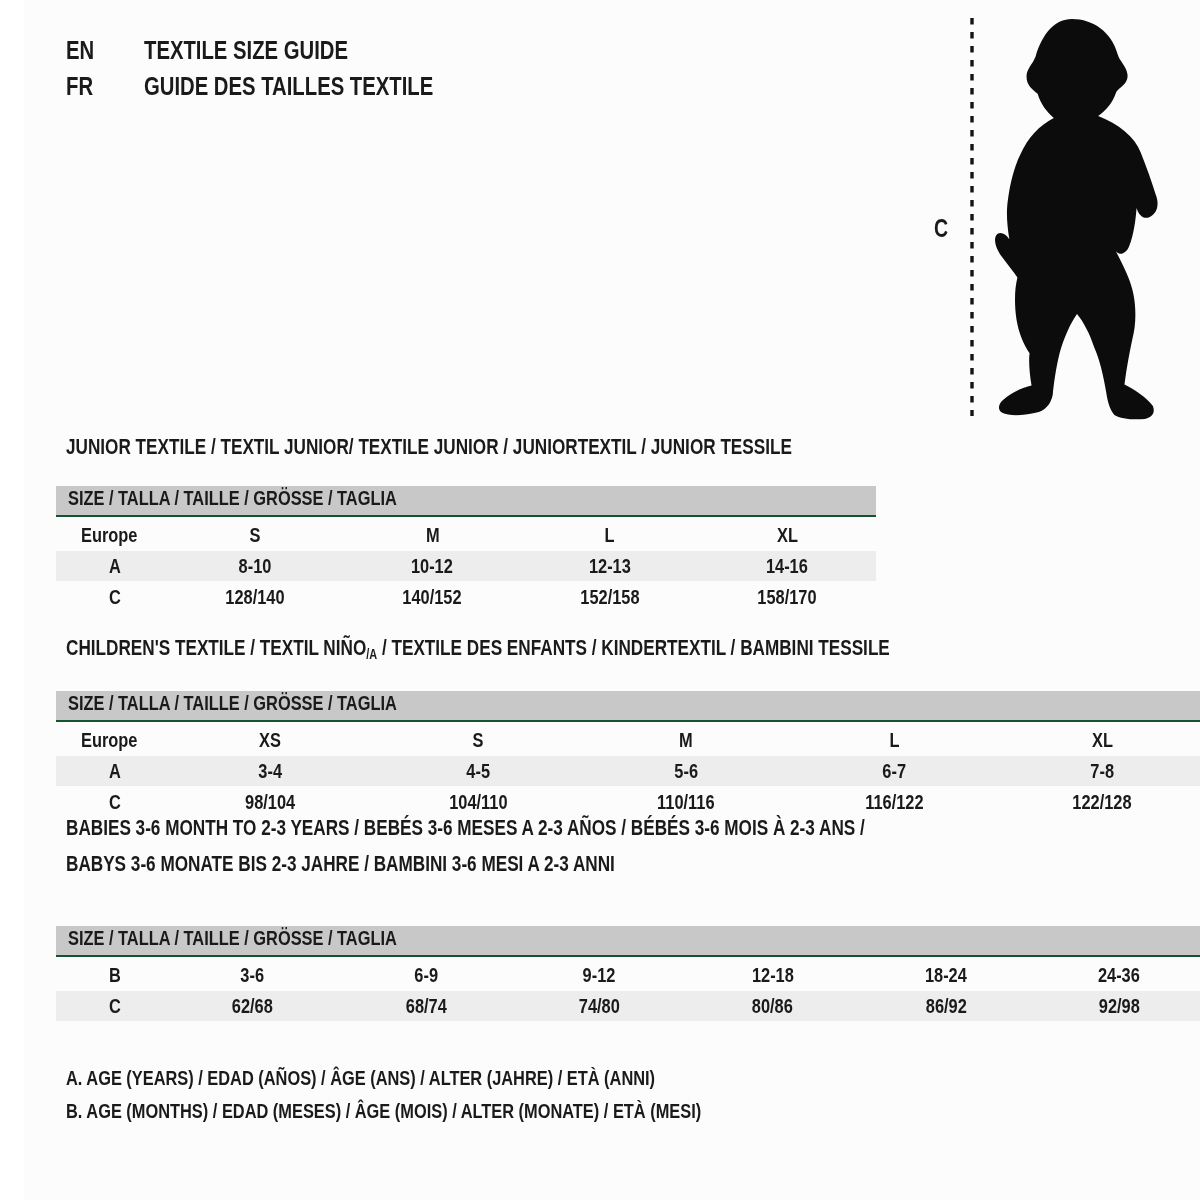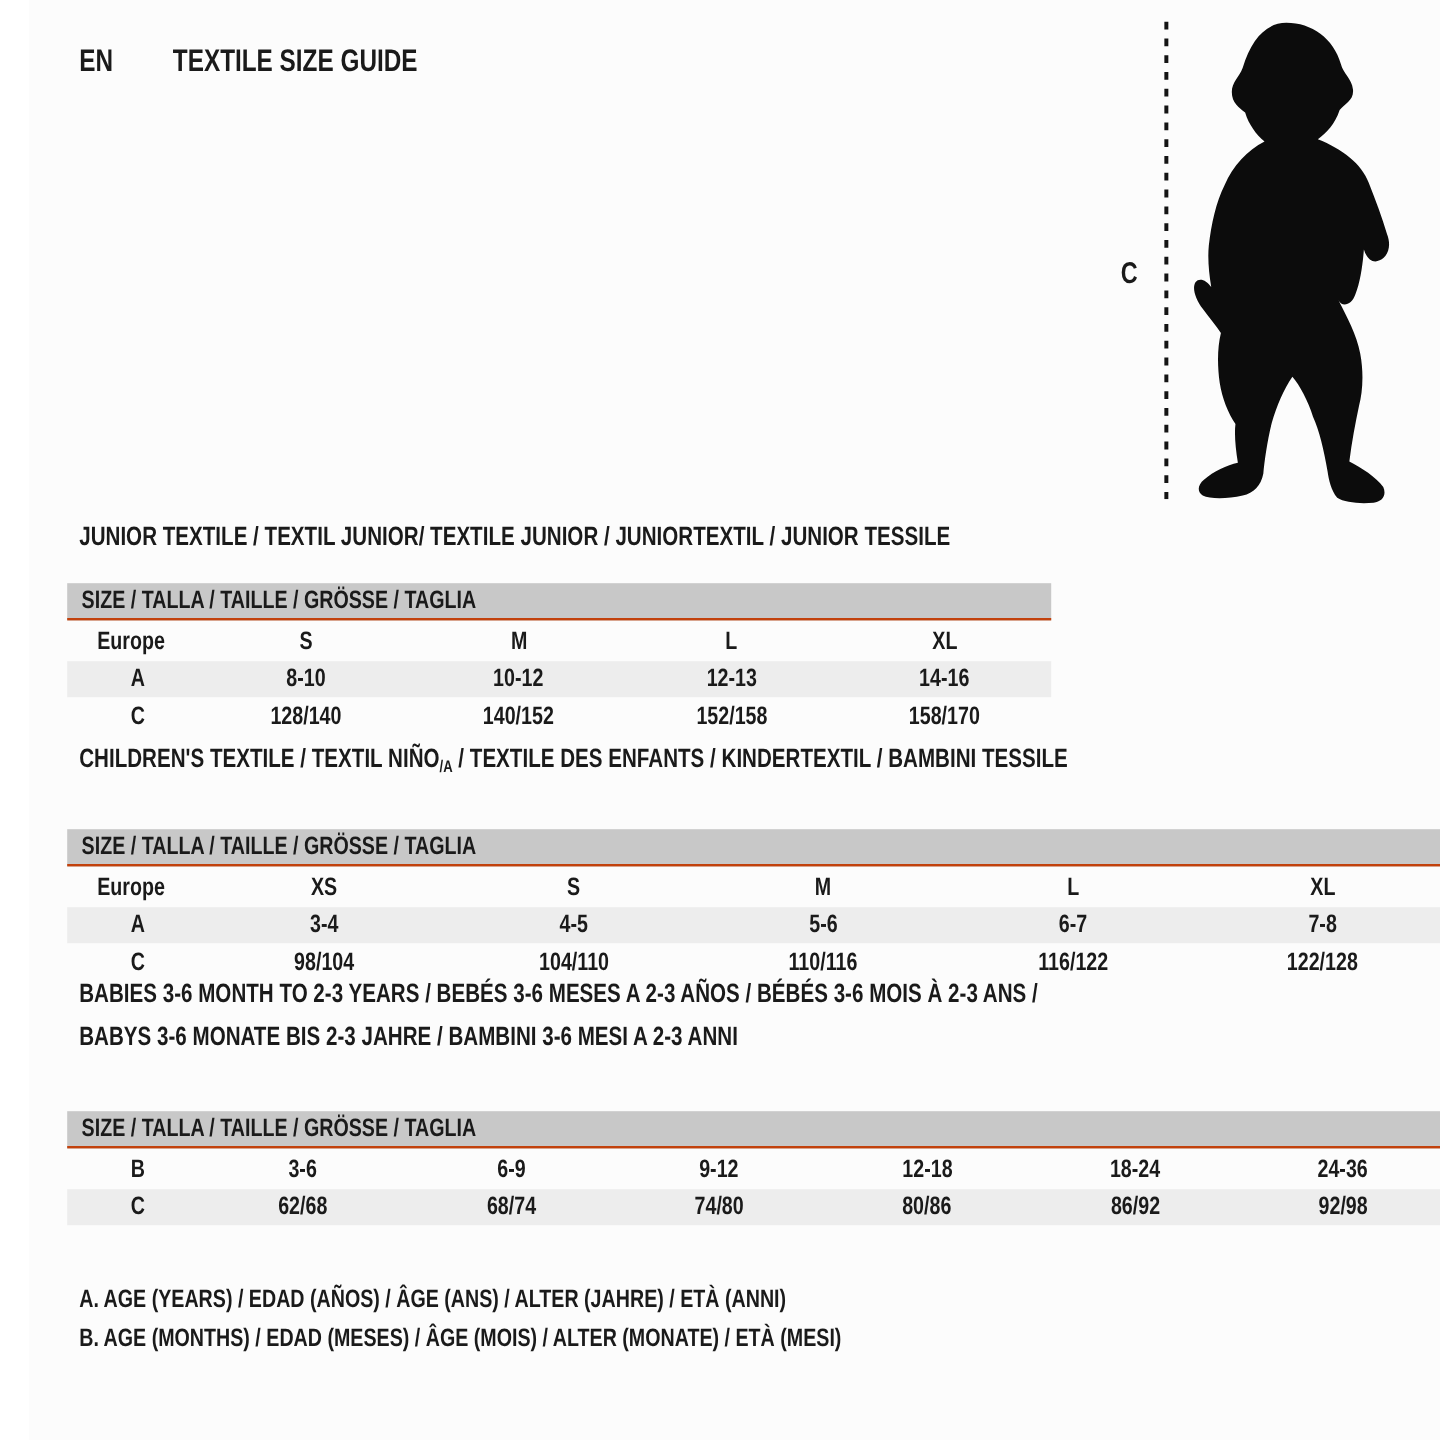--- a/index.html
+++ b/index.html
@@ -21,54 +21,58 @@
   .lang-code { width:78px; }
 
   
   .measure-line { position:absolute; left:946px; top:18px; height:398px; width:4px; }
   .figure-c { position:absolute; left:910px; top:214px; font-size:25px; }
   .baby { position:absolute; left:962px; top:13px; width:182px; height:414px; }
 
   
   .sec-title { position:absolute; left:42px; font-size:22px; line-height:26px; }
   .st-junior   { top:434px; }
-  .st-children { top:619px; }
+  .st-children { top:635px; }
   .st-babies   { top:810px; line-height:36px; }
   .subAN { font-size:14px; vertical-align:-4px; }
 
   
   .sizetable { position:absolute; left:32px; font-size:21px; }
   .t-junior   { top:486px; width:820px;  }
   .t-children { top:691px; width:1150px; }
   .t-babies   { top:926px; width:1150px; }
   .t-head {
-    height:31px; background:#c8c8c8; border-bottom:2px solid #c2410c;
-    display:flex; align-items:center; padding-left:12px; margin-bottom:3px;
+    height:31px; background:#c8c8c8; border-bottom:2px solid #14532d;
+    display:flex; align-items:flex-start; padding-left:12px; margin-bottom:3px;
   }
   .t-row { display:grid; height:30px; align-items:center; margin-bottom:1px; }
   .t-junior   .t-row { grid-template-columns:110px repeat(4,1fr); }
   .t-children .t-row { grid-template-columns:110px repeat(5,1fr); }
   .t-babies   .t-row { grid-template-columns:110px repeat(6,1fr); }
   .t-row .lbl { text-align:center; padding-left:12px; }
   .t-row .c   { text-align:center; }
   .row-alt { background:#ededed; }
 
   
   .legend { position:absolute; left:42px; top:1066px; font-size:21px; }
-  .legend-line { height:33px; display:flex; align-items:center; }
+  .legend-line { height:33px; display:flex; }
 </style>
 </head>
 <body>
 
 <div id="page">
 
   <div class="langs">
     <div class="lang-row">
       <span class="lang-code cond">EN</span>
       <span class="cond">TEXTILE SIZE GUIDE</span>
+    </div>
+    <div class="lang-row">
+      <span class="lang-code cond">FR</span>
+      <span class="cond">GUIDE DES TAILLES TEXTILE</span>
     </div>
   </div>
 
   <svg class="measure-line" viewBox="0 0 4 398" aria-hidden="true">
     <line x1="2" y1="0" x2="2" y2="398" stroke="#141414" stroke-width="3.4" stroke-dasharray="6.5 7.5"></line>
   </svg>
   <div class="figure-c">
     <span class="cond">C</span>
   </div>
   <svg class="baby" viewBox="0 0 180 410" aria-hidden="true">

